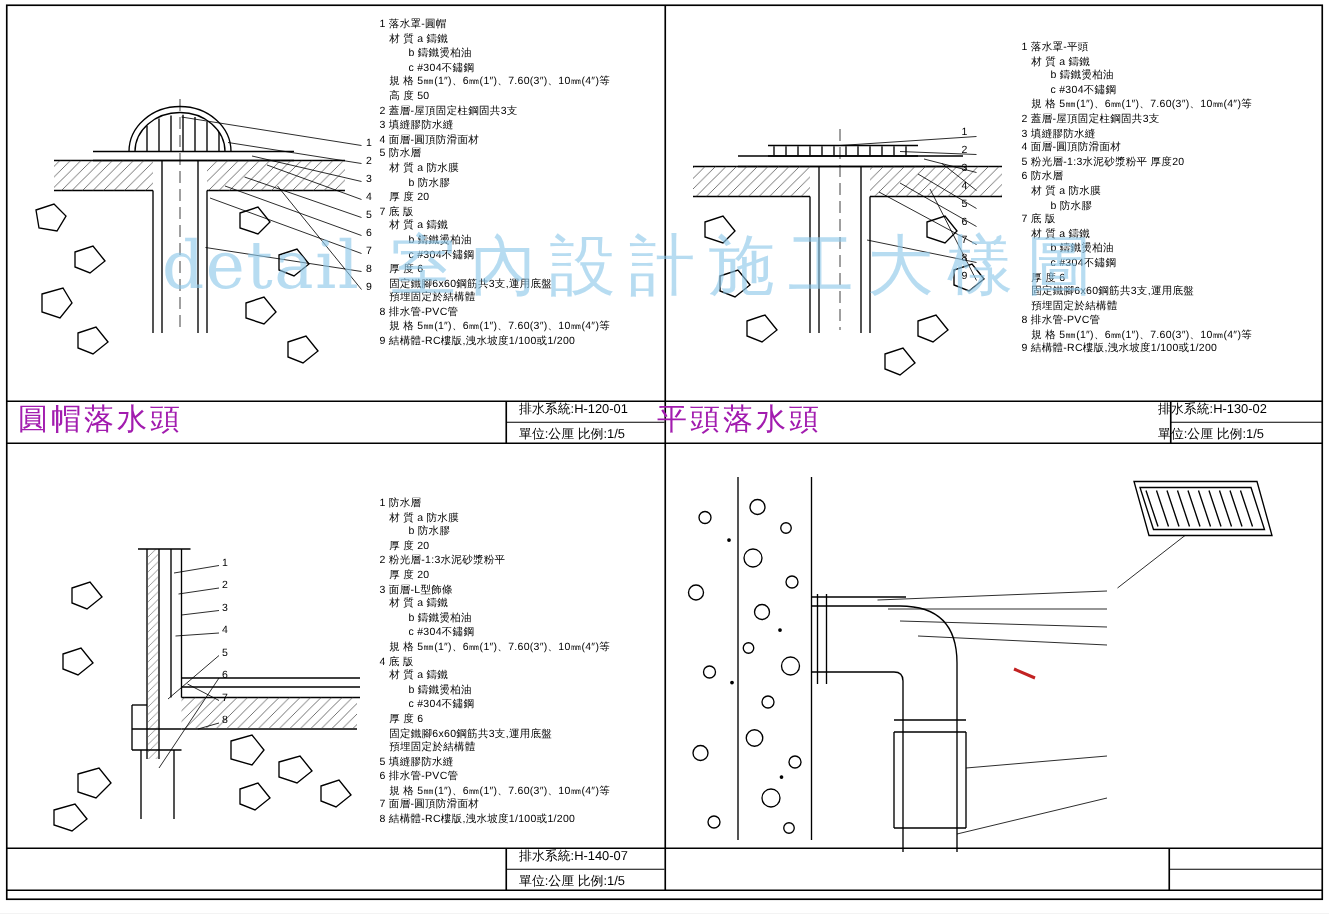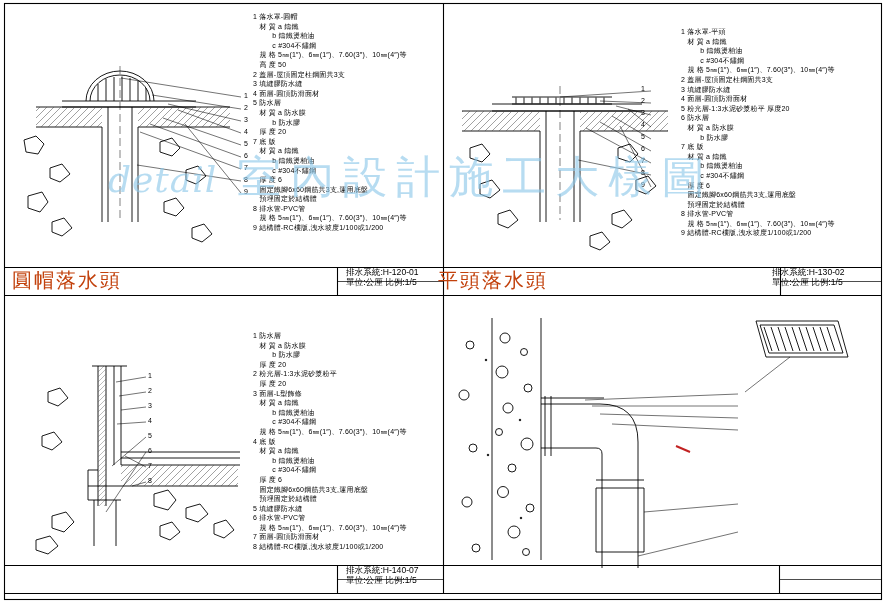--- a/index.html
+++ b/index.html
@@ -18,27 +18,27 @@
   .n2{left:251px;top:24px}
   .n3{left:249px;top:36px}
   .callouts{position:absolute;font-size:7px;color:#000}
   .callouts span{display:block}
   .c1{left:240px;top:89px}.c1 span{height:12px}
   .c2{left:211px;top:82px}.c2 span{height:12px}
   .c3{left:144px;top:77px}.c3 span{height:15px}
   .labels{position:absolute;left:0;top:0;width:100%;height:100%}
   .p4-label{position:absolute;left:299px;font-size:7px;white-space:nowrap;color:#000}
   .tb-title{position:absolute;left:8px;bottom:1px;height:27px;line-height:27px;
-            font-size:20px;letter-spacing:2px;color:#c2410c;white-space:nowrap}
+            font-size:20px;letter-spacing:2px;color:#a21caf;white-space:nowrap}
   .tb-info{position:absolute;left:337px;bottom:1px;width:102px;height:27px;padding-left:5px;
-           display:flex;flex-direction:column;justify-content:flex-start;
+           display:flex;flex-direction:column;justify-content:space-between;
            font-size:8.6px;line-height:10px;color:#000;white-space:nowrap}
   .watermark{position:absolute;left:108px;top:148px;color:#8cc8ea;opacity:.62;
              white-space:nowrap;pointer-events:none;z-index:5}
-  .wm-latin{font-size:36px;font-style:italic;font-family:"DejaVu Serif",serif;letter-spacing:1px}
+  .wm-latin{font-size:44px;font-family:"DejaVu Serif",serif;letter-spacing:1px}
   .wm-cjk{font-size:44px;letter-spacing:9px;margin-left:20px;font-family:"Liberation Sans",sans-serif}
 </style>
 </head>
 <body>
 
 <div class="sheet">
 
   <svg class="cad" width="886" height="609" viewBox="0 0 886 609">
     <defs>
       <pattern id="h1" width="7" height="7" patternUnits="userSpaceOnUse">

